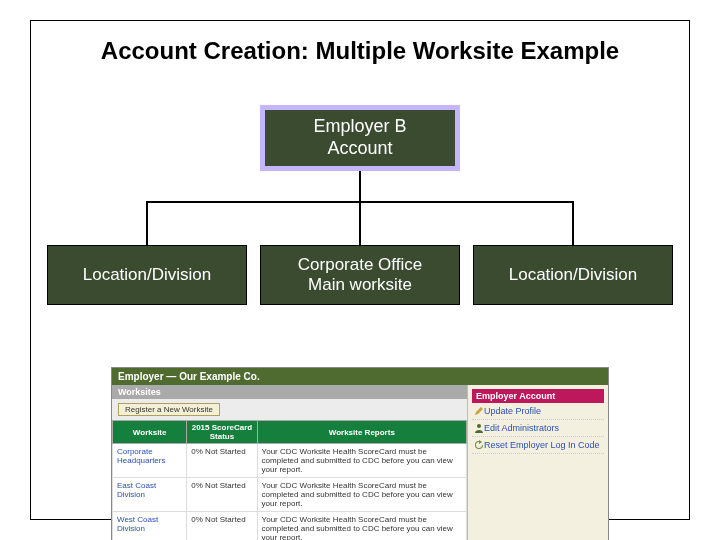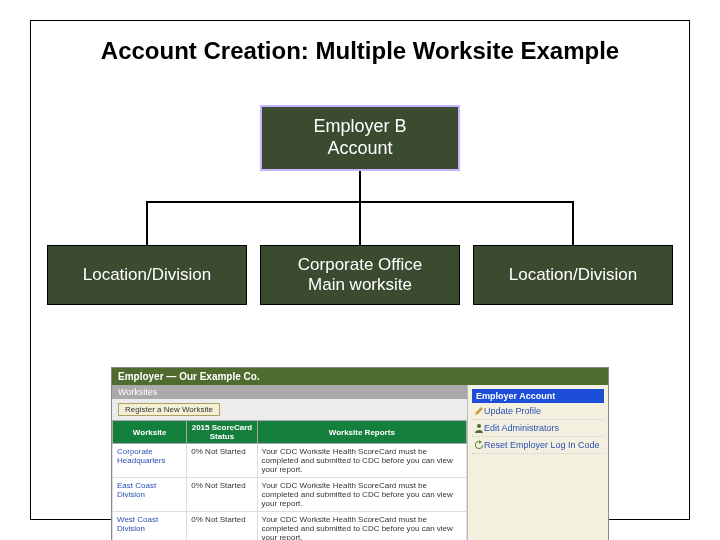--- a/index.html
+++ b/index.html
@@ -40,21 +40,21 @@
     width: 200px;
     height: 66px;
     background: #3b4b2f;
     color: #fff;
     display: flex;
     align-items: center;
     justify-content: center;
     text-align: center;
     font-size: 18px;
     line-height: 1.2;
-    border: 2px solid #c4b5fd;
+    border: 5px solid #c4b5fd;
   }
   .h-line-top {
     position: absolute;
     top: 33px;
     left: 60px;
     right: 60px;
     height: 2px;
     background: #000;
     z-index: -1;
   }
@@ -125,21 +125,21 @@
     display: flex;
   }
   .panel-main {
     flex: 1;
     background: #ececec;
     border-right: 1px solid #bbb;
   }
   .wks-header {
     background: #aaa;
     color: #fff;
-    font-weight: normal;
+    font-weight: bold;
     padding: 2px 6px;
     font-size: 9px;
   }
   .reg-btn {
     display: inline-block;
     margin: 4px 6px;
     padding: 1px 6px;
     background: #f4f0d6;
     border: 1px solid #b0a060;
     font-size: 8px;
@@ -166,21 +166,21 @@
     color: #333;
     margin-left: 40px;
   }
   table.wks td.link { color: #2a4fb5; }
   .panel-side {
     width: 140px;
     background: #f4f0e0;
     padding: 4px;
   }
   .side-title {
-    background: #1d4ed8;
+    background: #be185d;
     color: #fff;
     font-weight: bold;
     padding: 2px 4px;
     font-size: 9px;
   }
   .side-item {
     padding: 3px 2px;
     color: #2a4fb5;
     border-bottom: 1px dotted #ccc;
     display: flex;

